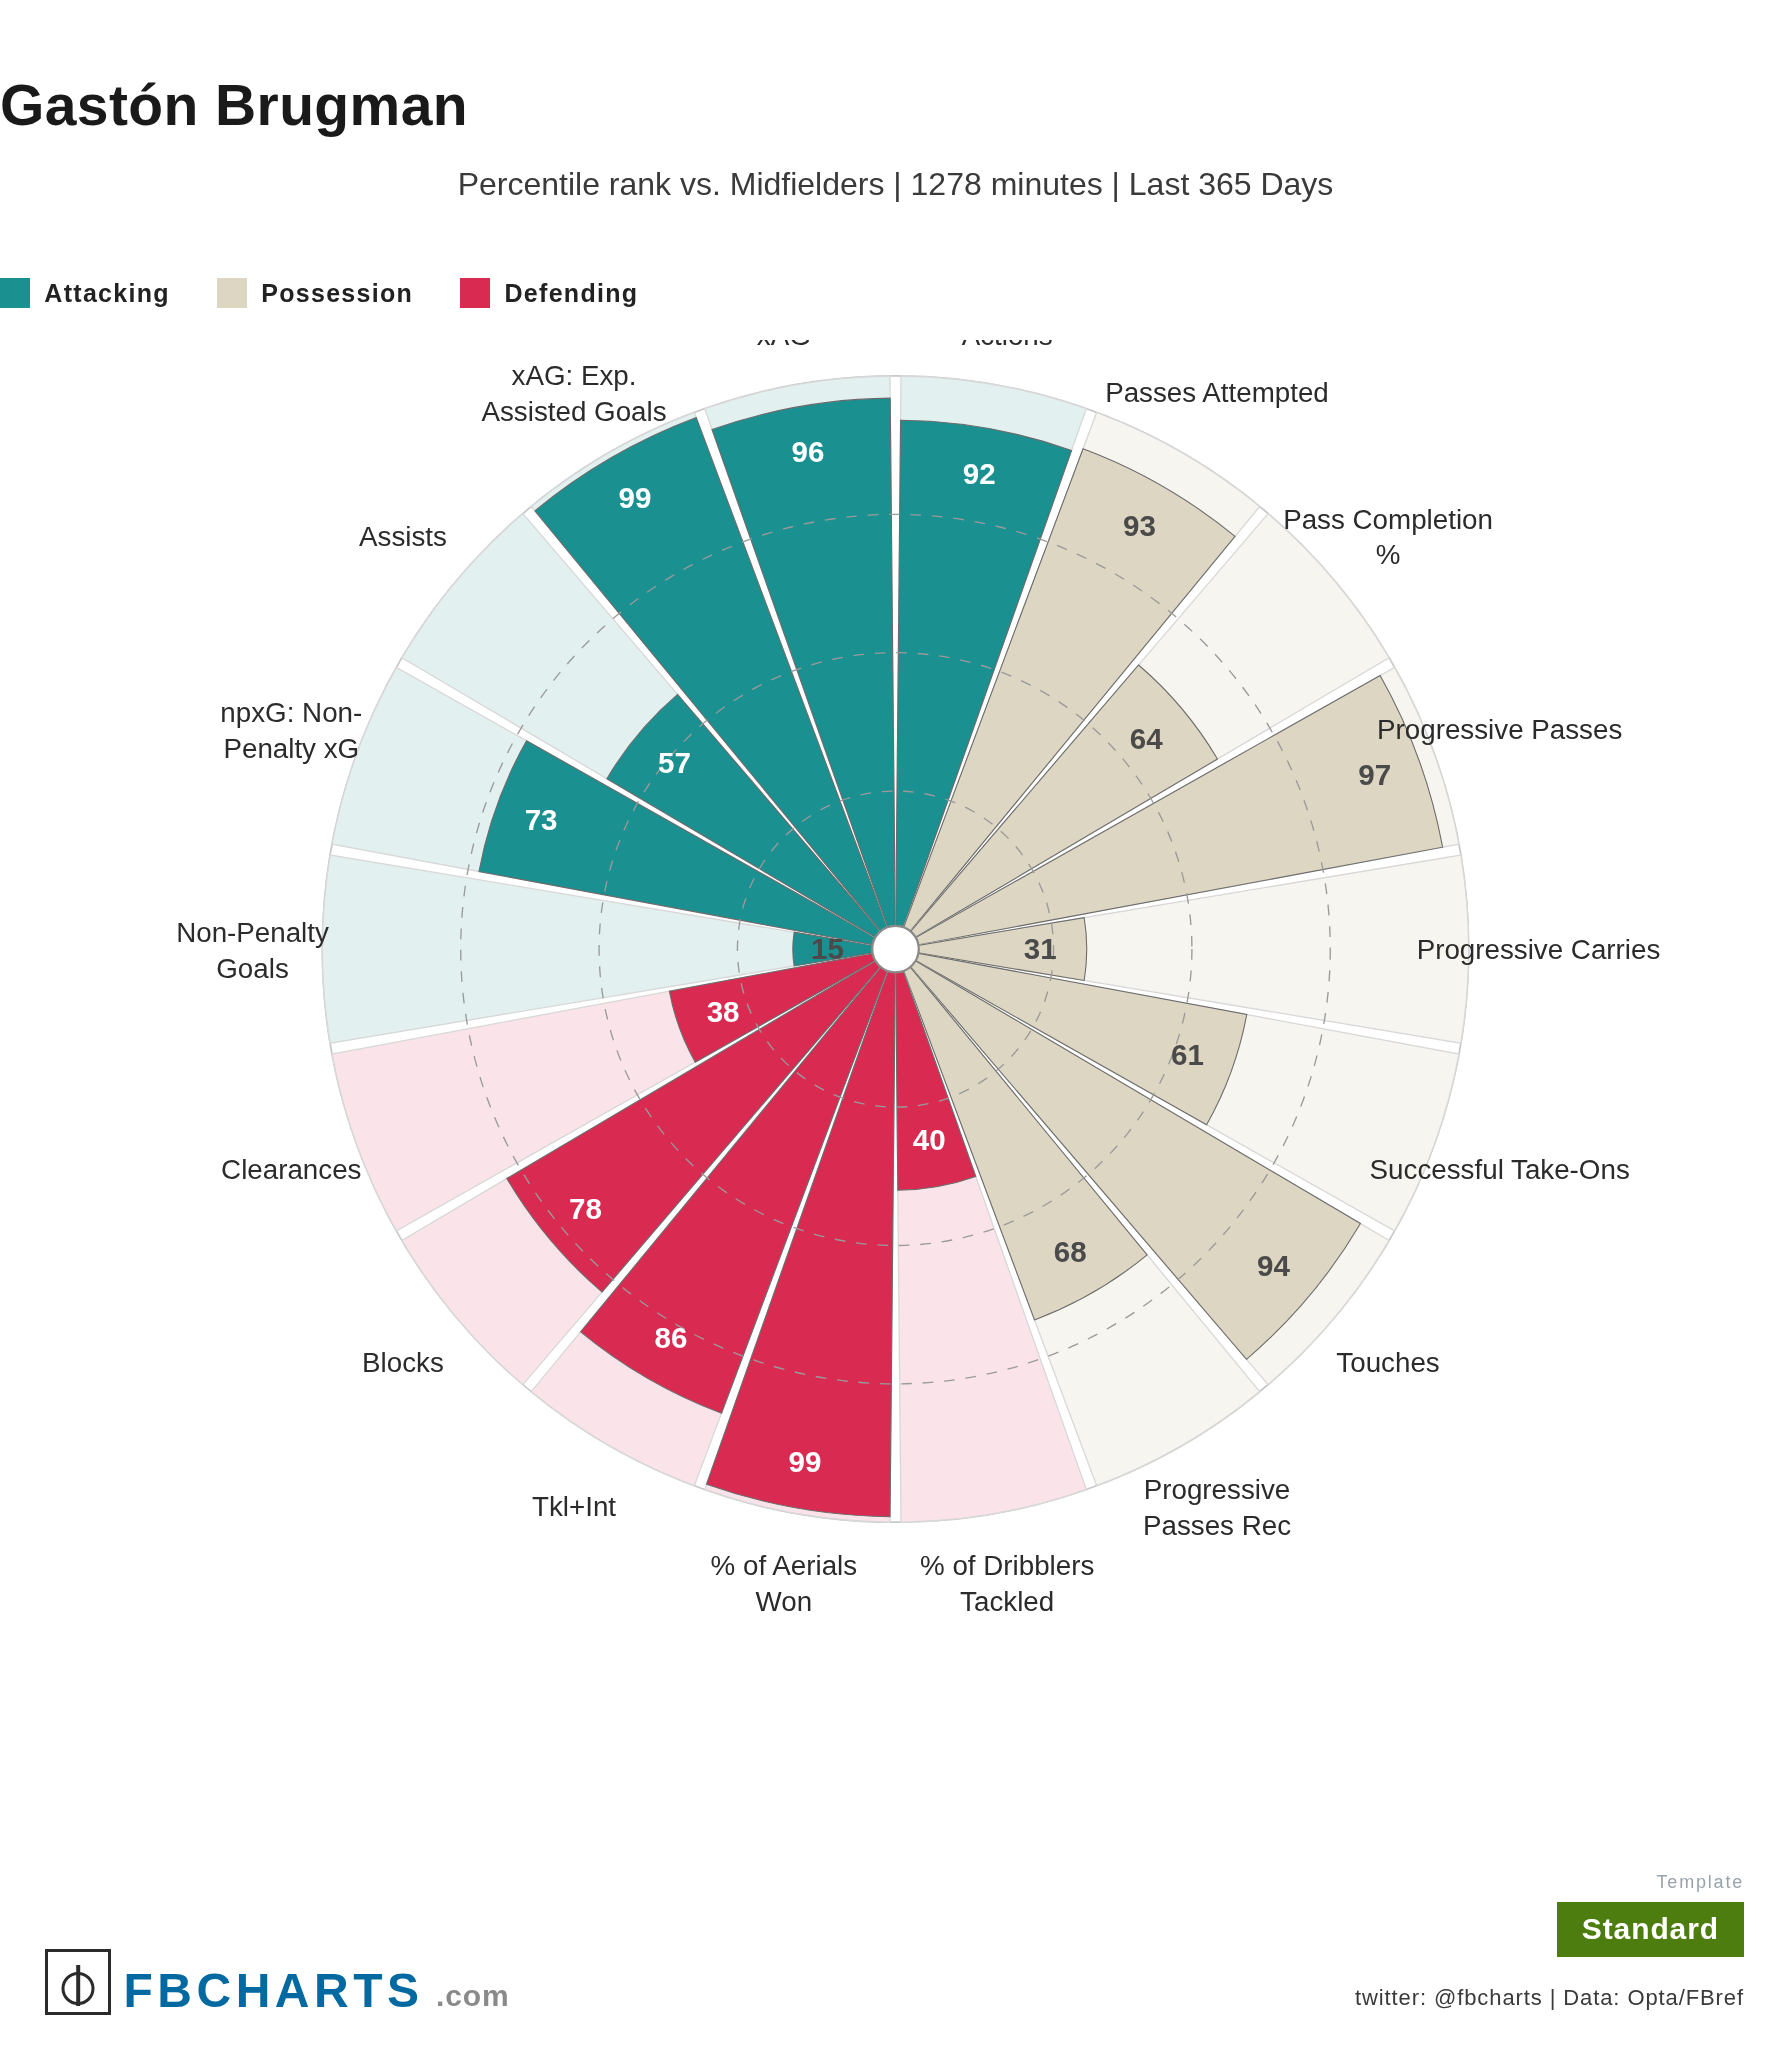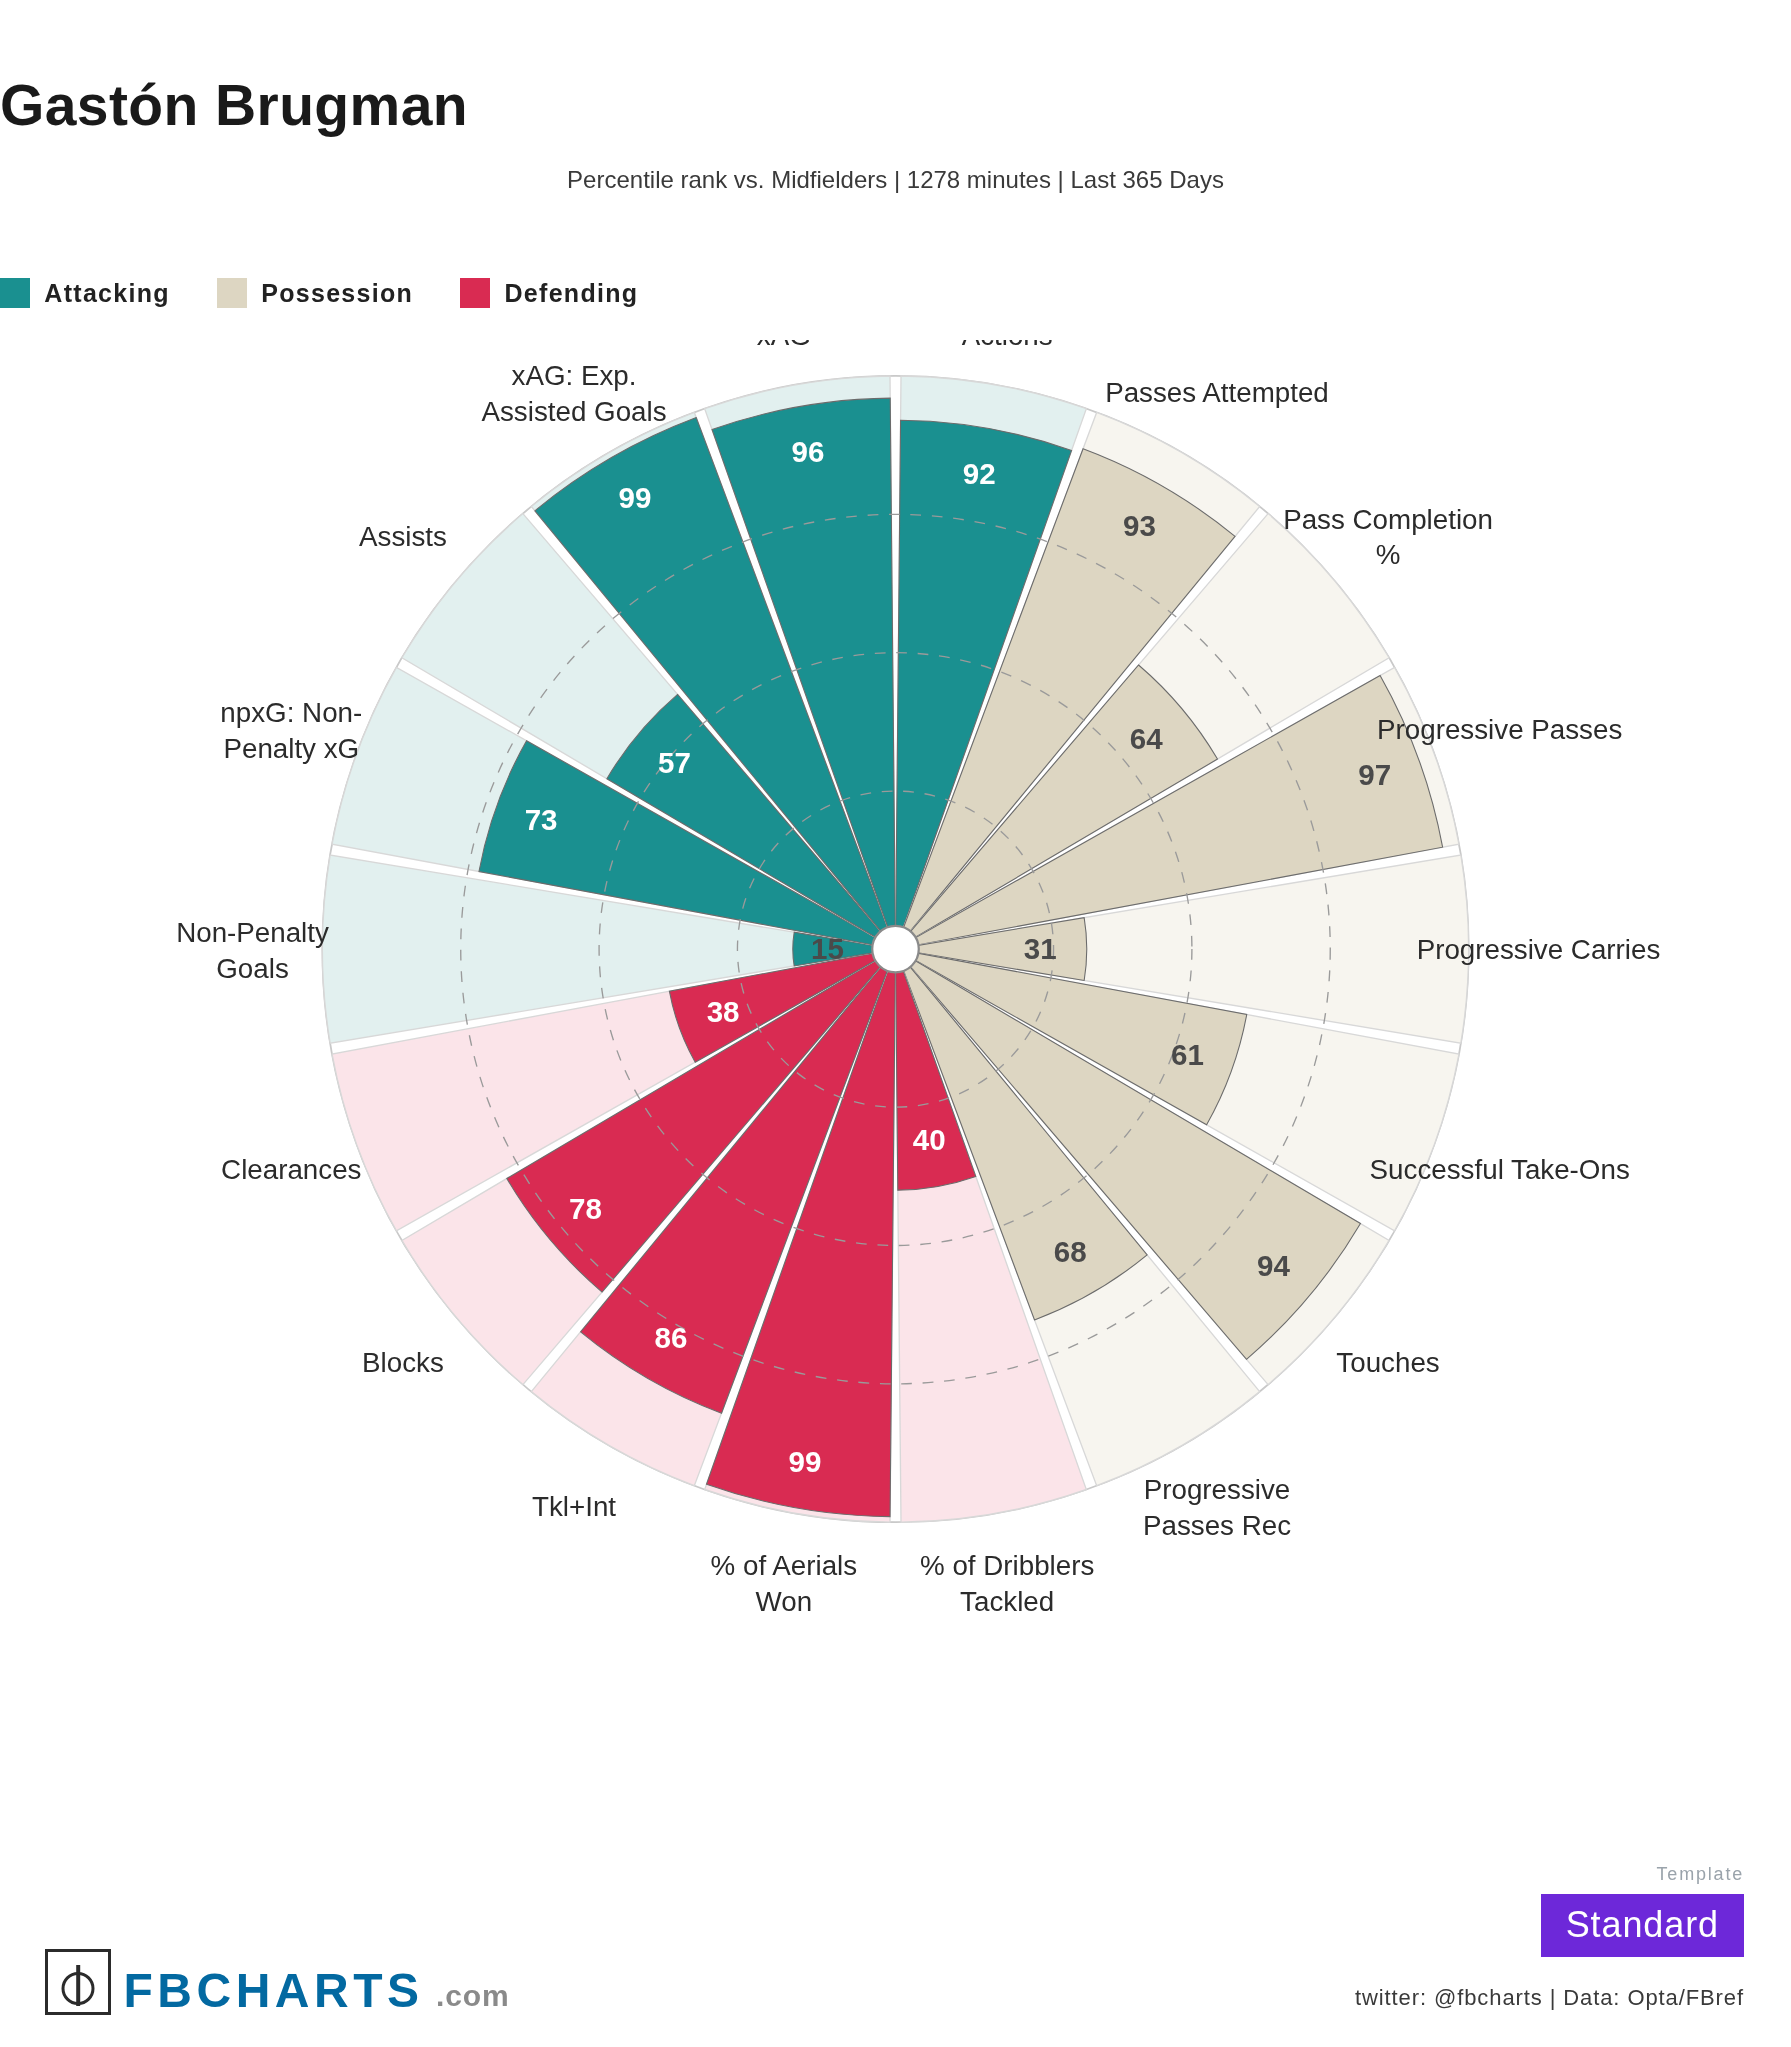--- a/index.html
+++ b/index.html
@@ -26,21 +26,21 @@
     font-weight: bold;
     color: #1a1a1a;
     letter-spacing: 0.4px;
   }
   .subtitle {
     position: absolute;
     top: 166px;
     left: 0;
     width: 1791px;
     text-align: center;
-    font-size: 24px;
+    font-size: 32px;
     color: #3a3a3a;
   }
   .legend {
     position: absolute;
     top: 278px;
     left: 0;
     width: 1791px;
     display: flex;
     align-items: center;
     gap: 47px;
@@ -147,25 +147,26 @@
     text-align: right;
   }
   .template-caption {
     font-size: 18px;
     color: #9aa3ab;
     letter-spacing: 1.8px;
     margin-bottom: 9px;
   }
   .template-badge {
     display: inline-block;
-    background: #6d28d9;
+    background: #4d7c0f;
     color: #ffffff;
-    font-size: 36px;
+    font-size: 30px;
     padding: 10.7px 25px;
     letter-spacing: 0.9px;
+    font-weight: bold;
   }
 </style>
 </head>
 <body>
 
 <div id="page">
 
   <div class="title">Gastón Brugman</div>
   <div class="subtitle">Percentile rank vs. Midfielders | 1278 minutes | Last 365 Days</div>
 

